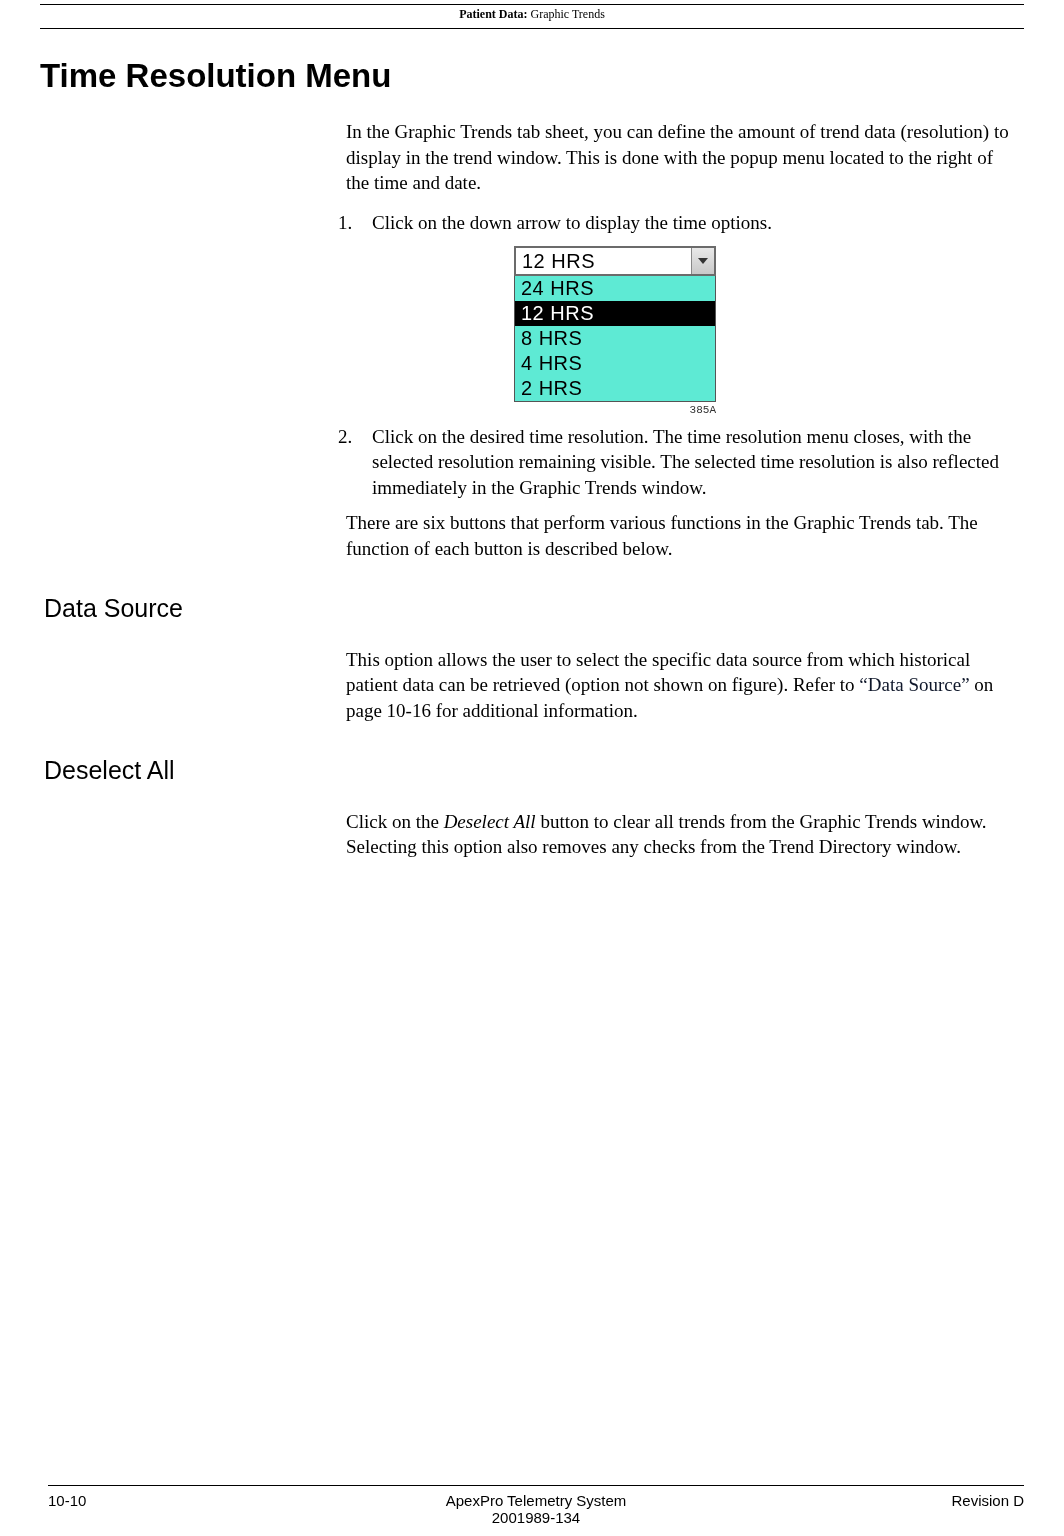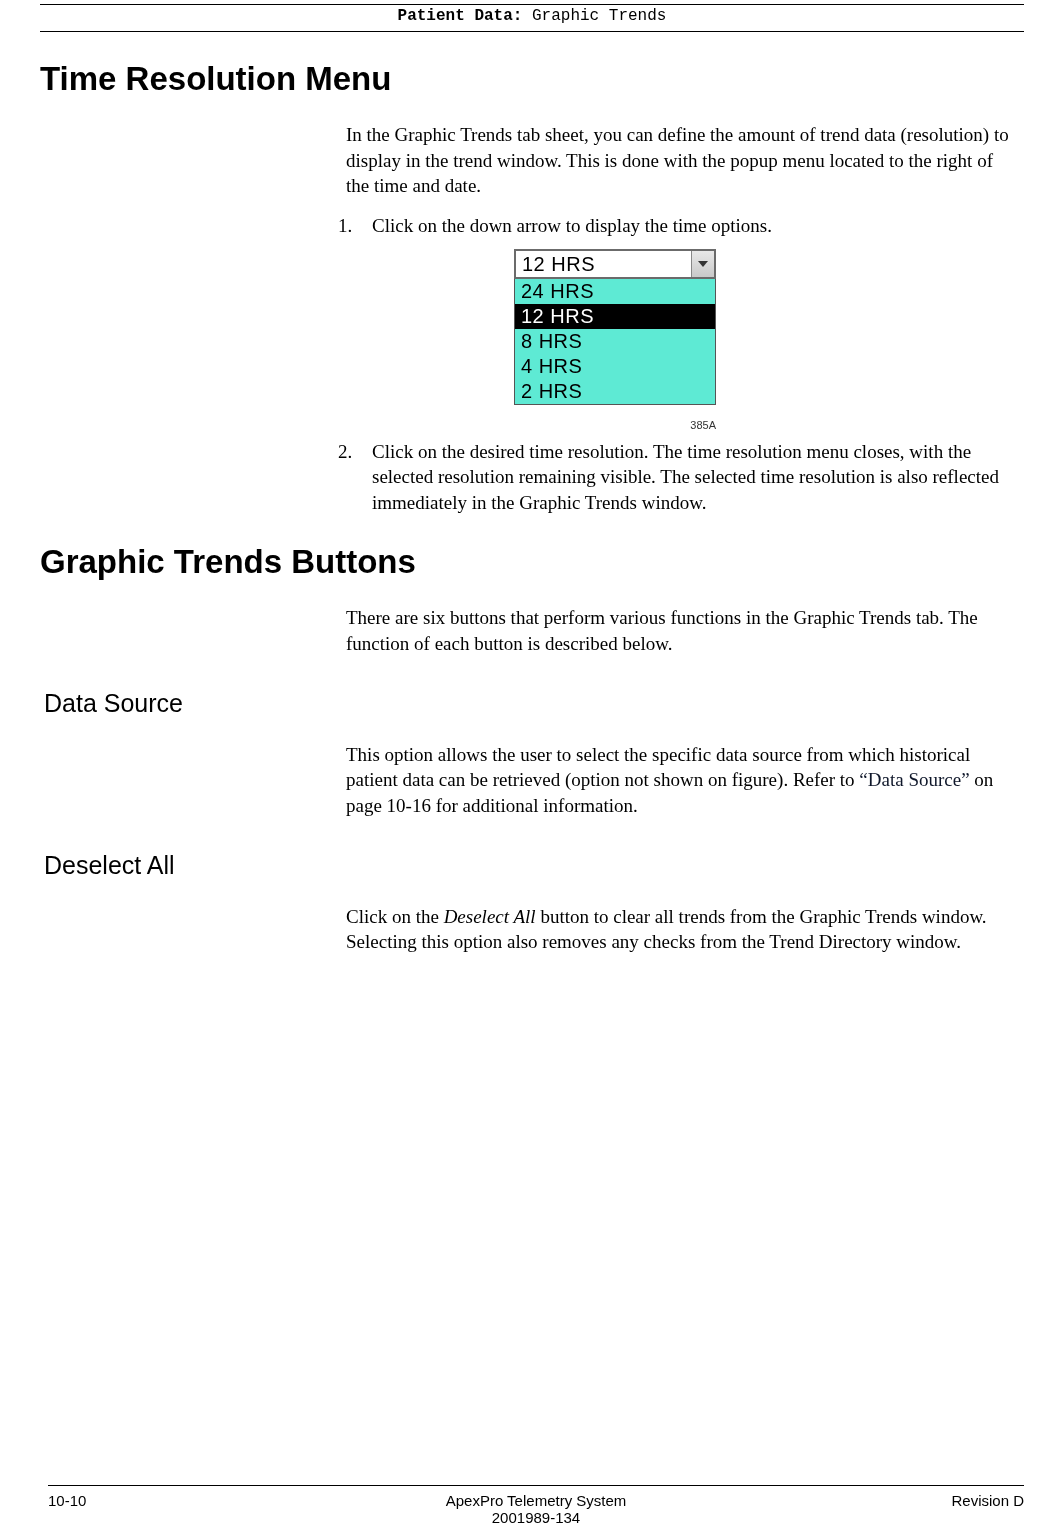--- a/index.html
+++ b/index.html
@@ -16,22 +16,22 @@
     position: relative;
     box-sizing: border-box;
     padding: 0 40px;
   }
   .top-rule {
     border-top: 1px solid #000;
     margin-top: 4px;
   }
   .running-head {
     text-align: center;
-    font-family: Liberation Mono, monospace;
-    font-size: 16px;
+    font-family: Liberation Serif, serif;
+    font-size: 12px;
     padding: 2px 0 6px 0;
   }
   .running-head b { font-weight: bold; }
   .head-rule { border-top: 1px solid #000; }
   .h1 {
     font-family: Arial, Helvetica, sans-serif;
     font-weight: bold;
     font-size: 33px;
     margin: 28px 0 24px 0;
   }
@@ -90,24 +90,24 @@
   }
   .listbox div {
     padding: 0px 6px;
     line-height: 1.25;
   }
   .listbox .sel {
     background: #000;
     color: #fff;
   }
   .fig-caption {
-    font-family: Liberation Sans, sans-serif;
+    font-family: Liberation Mono, monospace;
     font-size: 11px;
     text-align: right;
-    margin-top: 14px;
+    margin-top: 2px;
     color: #333;
   }
   .link { color: #0f172a; }
   .footer {
     position: absolute;
     left: 48px; right: 40px; bottom: 14px;
   }
   .footer-rule { border-top: 1px solid #000; margin-bottom: 6px; }
   .footer-row {
     display: flex;
@@ -160,21 +160,20 @@
       </div>
       <div class="fig-caption">385A</div>
     </div>
 
     <div class="ol-item">
       <div class="ol-num">2.</div>
       <div class="ol-txt">Click on the desired time resolution. The time resolution menu closes, with the selected resolution remaining visible. The selected time resolution is also reflected immediately in the Graphic Trends window.</div>
     </div>
   </div>
 
-  <div class="h1">Graphic Trends Buttons</div>
 
   <div class="body-col">
     <p class="body">There are six buttons that perform various functions in the Graphic Trends tab. The function of each button is described below.</p>
   </div>
 
   <div class="h2">Data Source</div>
 
   <div class="body-col">
     <p class="body">
       <span>This option allows the user to select the specific data source from which historical patient data can be retrieved (option not  shown on figure). Refer to </span><span class="link">“Data Source”</span><span> on page 10-16 for additional information.</span>

